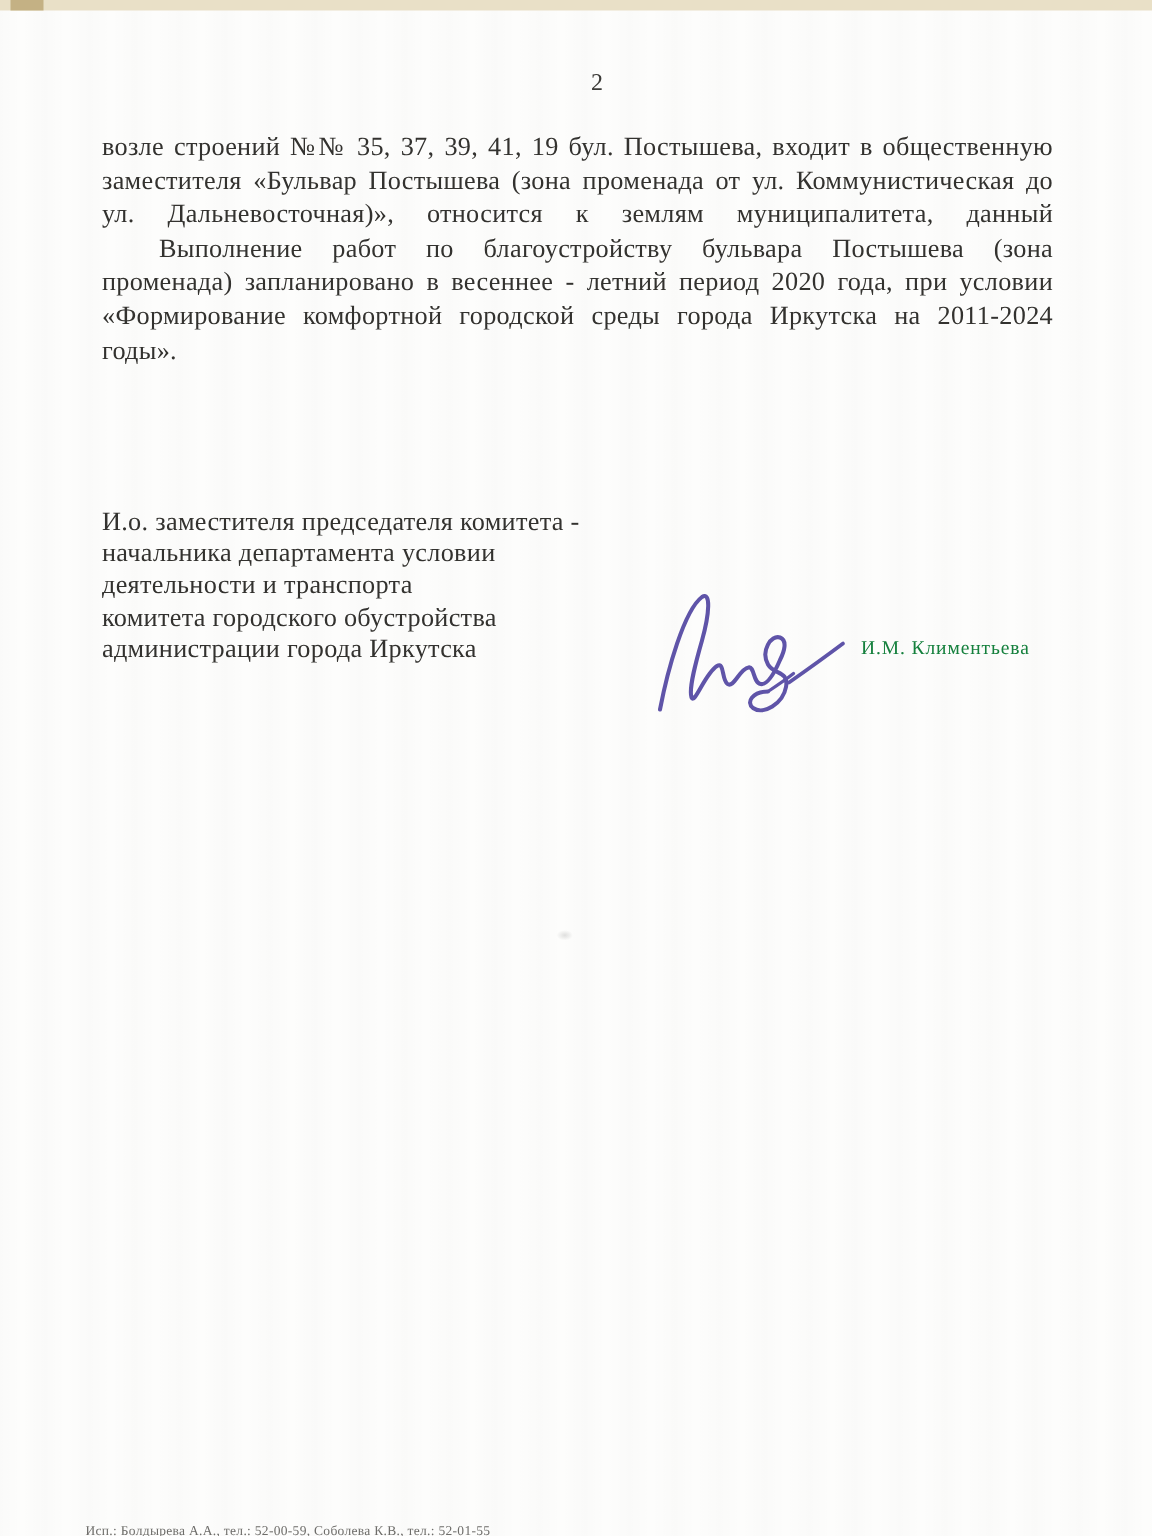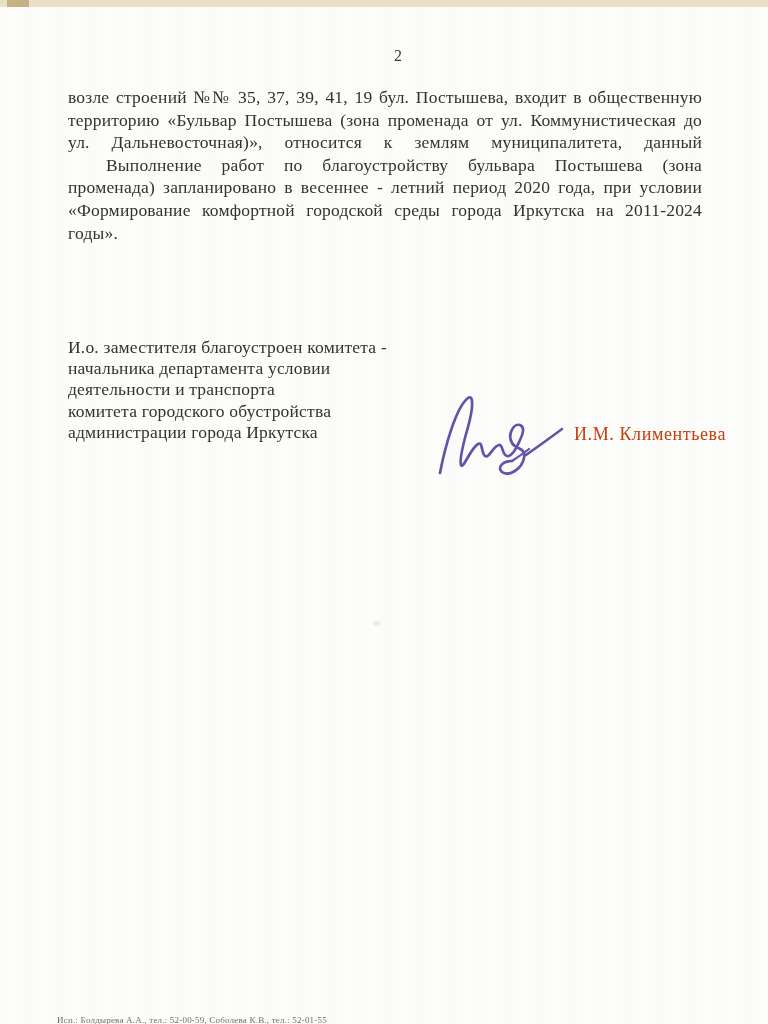--- a/index.html
+++ b/index.html
@@ -86,23 +86,23 @@
     position: absolute;
     top: 383px;
     left: 426px;
     width: 148px;
     height: 102px;
   }
   .signer-name {
     position: absolute;
     top: 424px;
     left: 574px;
-    font-size: 18px;
+    font-size: 13px;
     letter-spacing: 0.6px;
-    color: #c2410c;
+    color: #15803d;
     white-space: nowrap;
   }
   .smudge {
     position: absolute;
     top: 620px;
     left: 371px;
     width: 11px;
     height: 7px;
     border-radius: 50%;
     background: radial-gradient(ellipse at center, rgba(120,120,118,0.45), rgba(120,120,118,0) 70%);
@@ -125,33 +125,33 @@
 <div class="page">
 
   <div class="scan-strip"></div>
   <div class="scan-strip-dark"></div>
 
   <div class="page-number">2</div>
 
   <div class="doc-body">
     <div>
         <div class="line">возле строений №№ 35, 37, 39, 41, 19 бул. Постышева, входит в общественную</div>
-        <div class="line">территорию «Бульвар Постышева (зона променада от ул. Коммунистическая до</div>
+        <div class="line">заместителя «Бульвар Постышева (зона променада от ул. Коммунистическая до</div>
         <div class="line">ул. Дальневосточная)», относится к землям муниципалитета, данный</div>
       </div>
     <div>
         <div class="line indent">Выполнение работ по благоустройству бульвара Постышева (зона</div>
         <div class="line">променада) запланировано в весеннее - летний период 2020 года, при условии</div>
         <div class="line">«Формирование комфортной городской среды города Иркутска на 2011-2024</div>
         <div class="line last">годы».</div>
       </div>
   </div>
 
   <div class="sign-block">
-      <div class="line">И.о. заместителя благоустроен комитета -</div>
+      <div class="line">И.о. заместителя председателя комитета -</div>
       <div class="line">начальника департамента условии</div>
       <div class="line">деятельности и транспорта</div>
       <div class="line">комитета городского обустройства</div>
       <div class="line last">администрации города Иркутска</div>
     </div>
 
   <div class="signature-wrap">
     <svg width="148" height="102" viewBox="0 0 148 102">
       <g fill="none" stroke="#5246a2" stroke-width="2.7" stroke-linecap="round" stroke-linejoin="round" opacity="0.92">
         <path d="M14,90 C19,64 30,24 42,15 C48,11 47,26 42,44 C38,58 33,76 35,82 C37,87 44,66 52,61 C57,58 55,70 59,73 C63,76 67,63 73,62 C77,61 76,72 81,73 C86,74 91,64 94,57 C97,51 99,44 94,42 C88,40 81,51 86,60 C90,67 100,64 98,75 C96,86 83,94 76,89 C71,85 76,78 86,78"></path>

